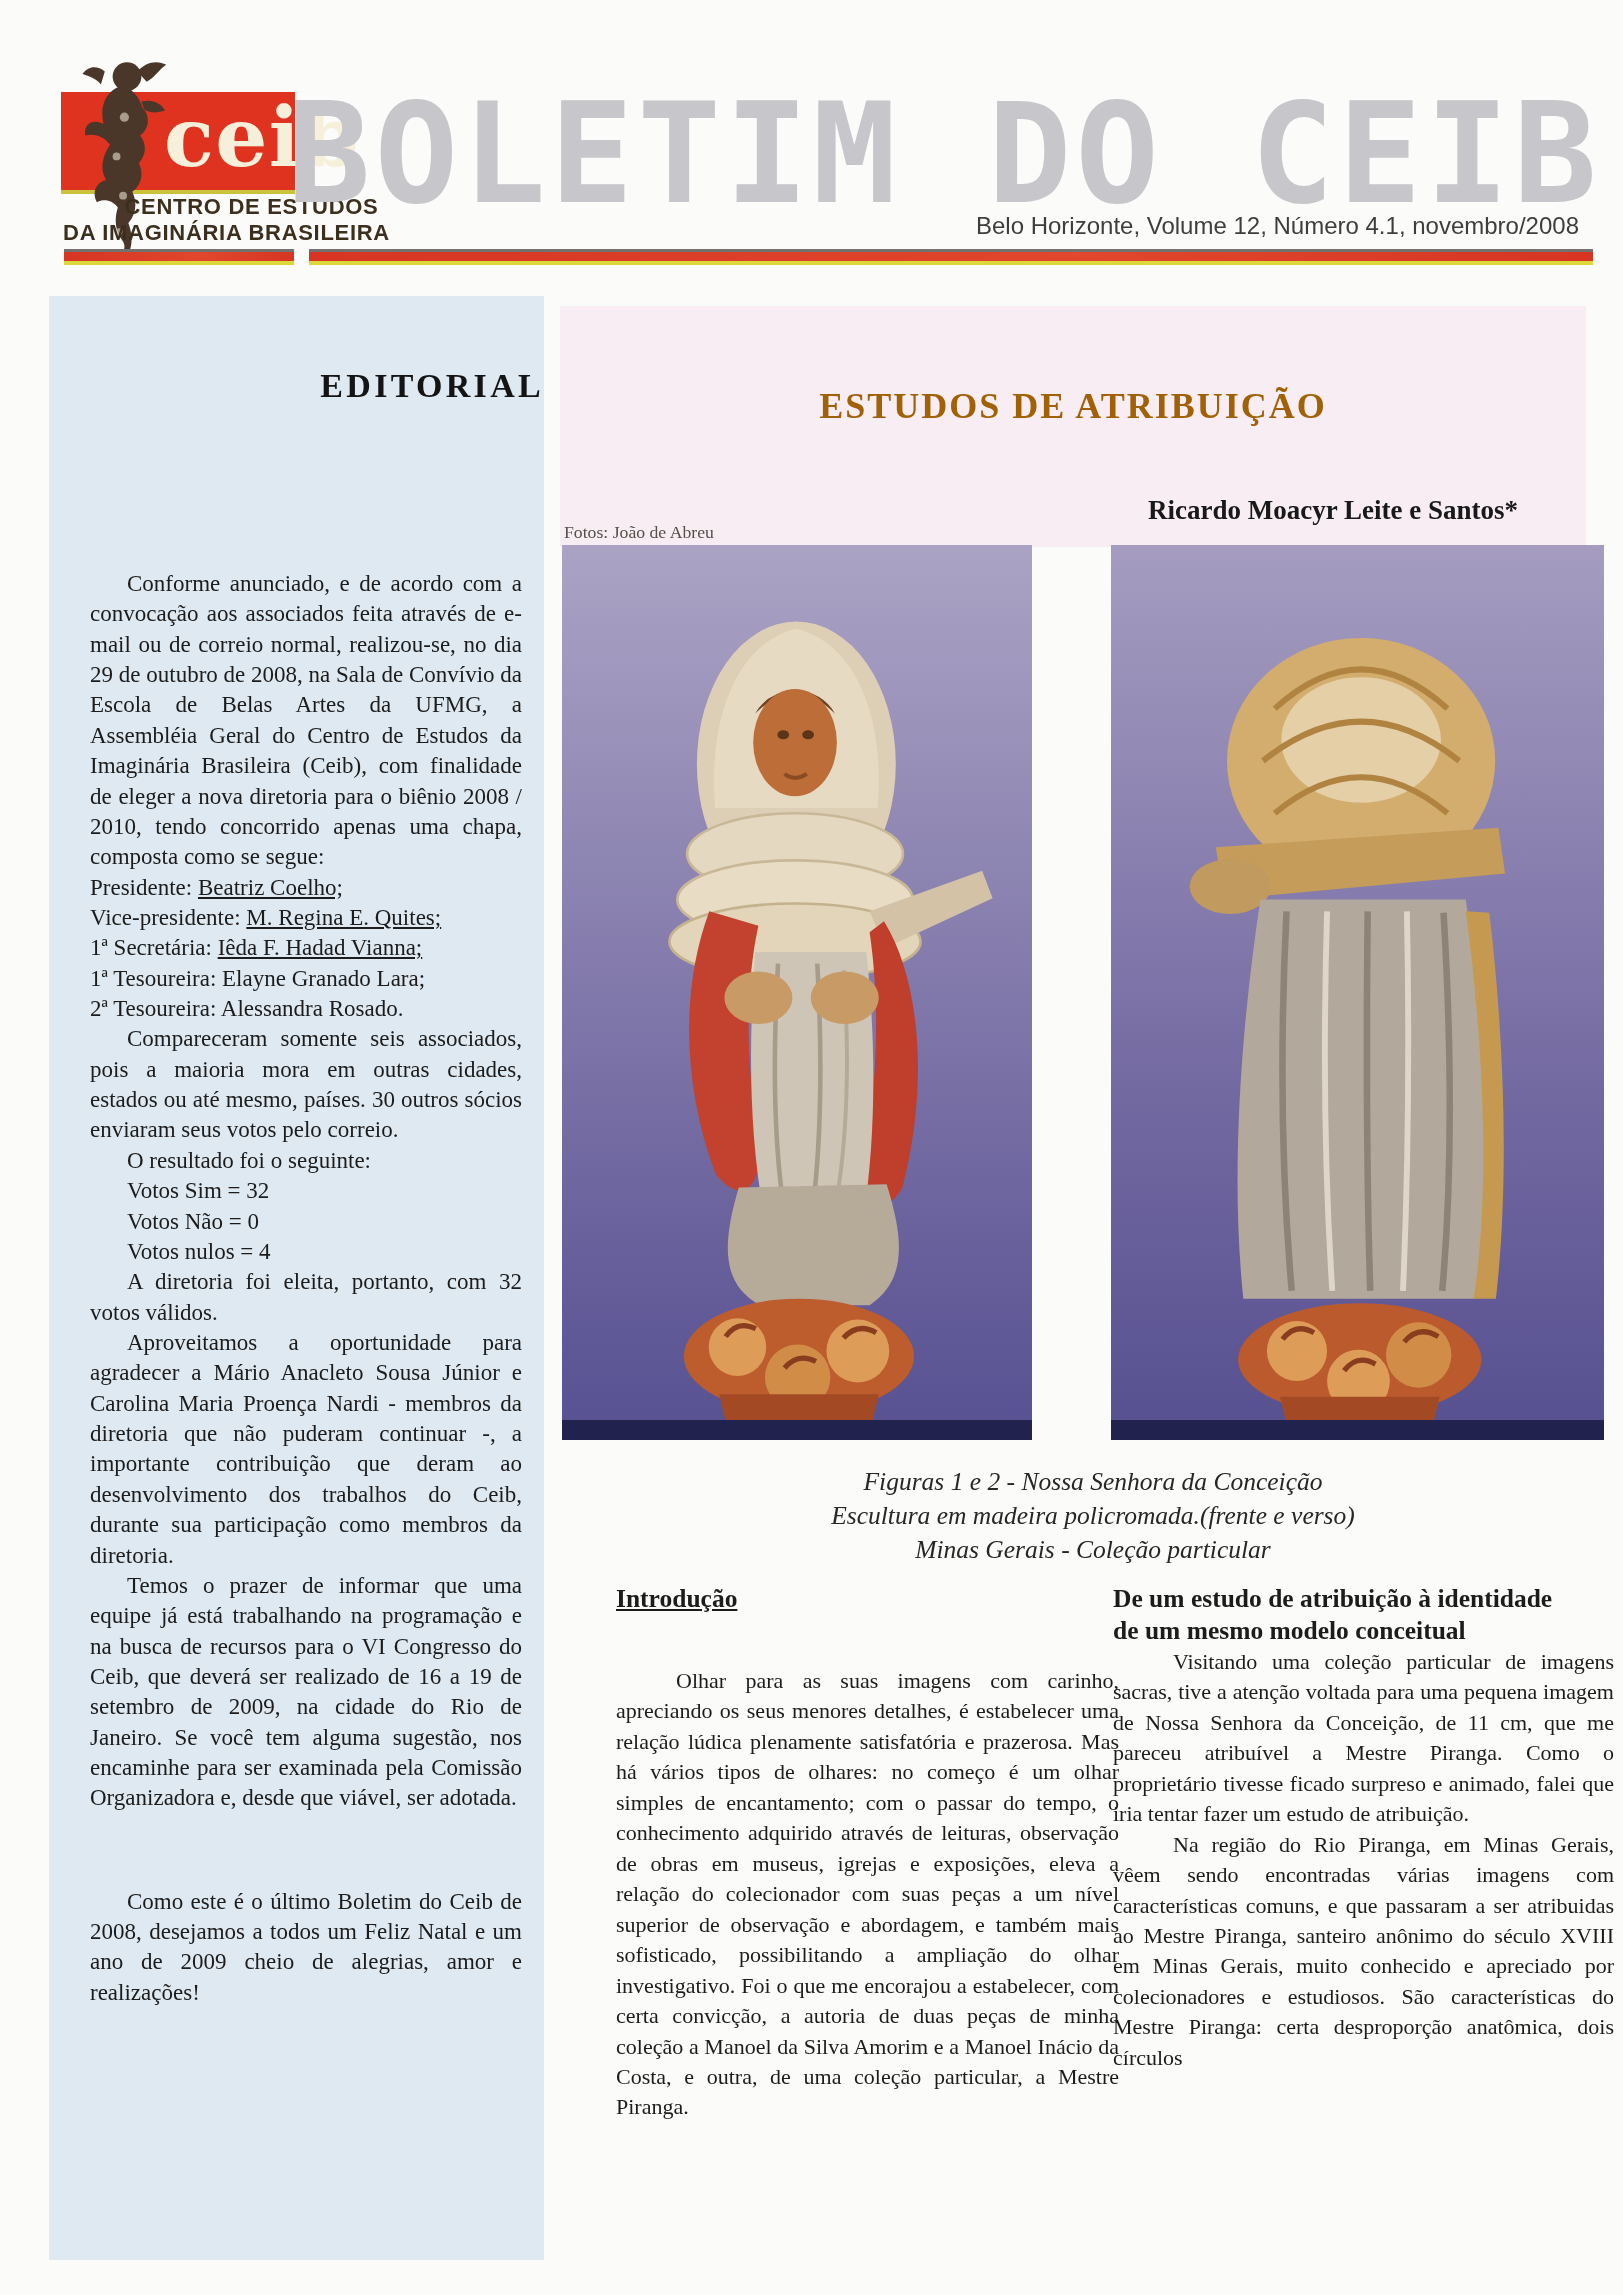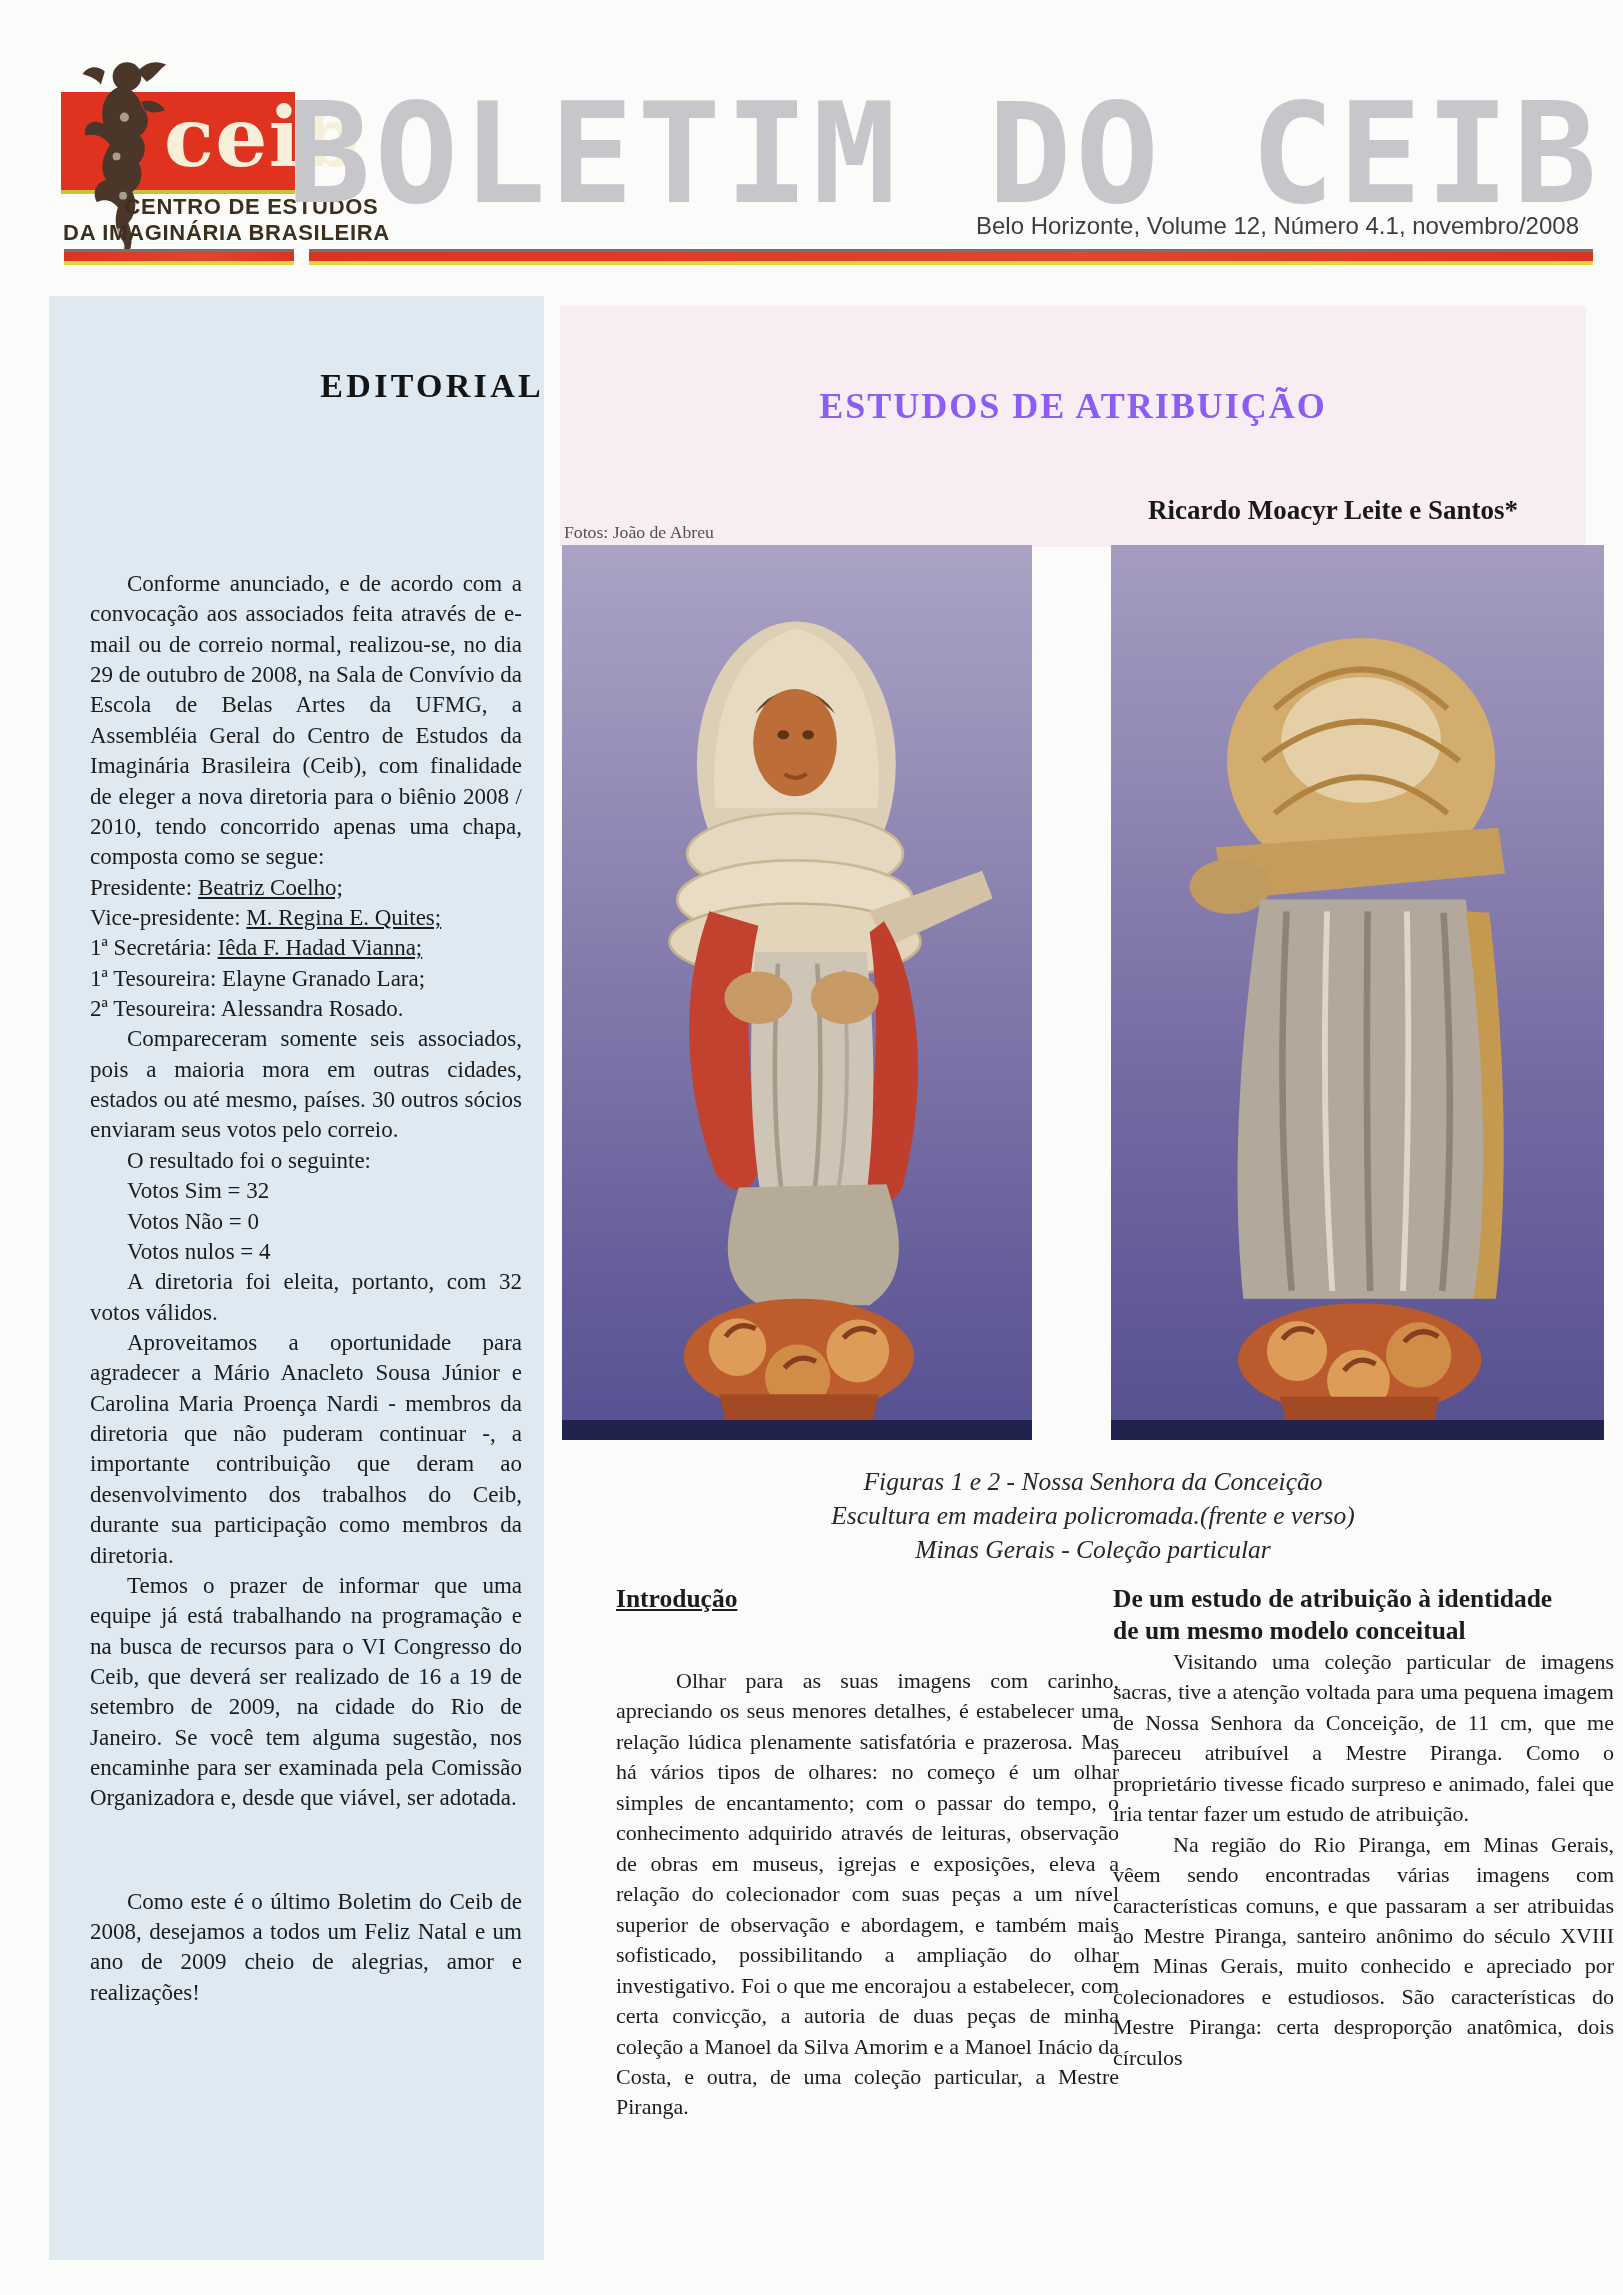--- a/index.html
+++ b/index.html
@@ -37,21 +37,21 @@
              text-align:justify;}
   .ed-body .para{margin:0;}
   .ind{text-indent:37px;}
   .off{text-align:left;}
   .off .u{text-decoration:underline;}
   .vote{padding-left:37px;text-align:left;}
   .gap-top{margin-top:73px !important;}
   
   .pink-panel{position:absolute;left:560px;top:306px;width:1026px;height:241px;background:#f8edf2;}
   .article-title{position:absolute;left:560px;top:385px;width:1026px;text-align:center;
-             font-weight:bold;font-size:36px;letter-spacing:2px;color:#8b5cf6;}
+             font-weight:bold;font-size:36px;letter-spacing:2px;color:#a16207;}
   .article-author{position:absolute;left:589px;top:495px;width:929px;text-align:right;
              font-weight:bold;font-size:27px;color:#191919;}
   .photo-credit{position:absolute;left:564px;top:522px;font-size:17.7px;color:#55504a;}
   .photo{position:absolute;top:545px;height:895px;overflow:hidden;}
   .photo-front{left:562px;width:470px;
       background:linear-gradient(180deg,#aba3c4 0%,#948cb6 28%,#7d74a8 55%,#675f9b 80%,#575192 100%);}
   .photo-back{left:1111px;width:493px;
       background:linear-gradient(180deg,#a59cc0 0%,#8d84b2 30%,#746aa2 60%,#565090 100%);}
   .photo svg{position:absolute;left:0;top:0;width:100%;height:100%;}
   .photo-band{position:absolute;left:0;bottom:0;width:100%;height:19.6px;background:#22224e;}

